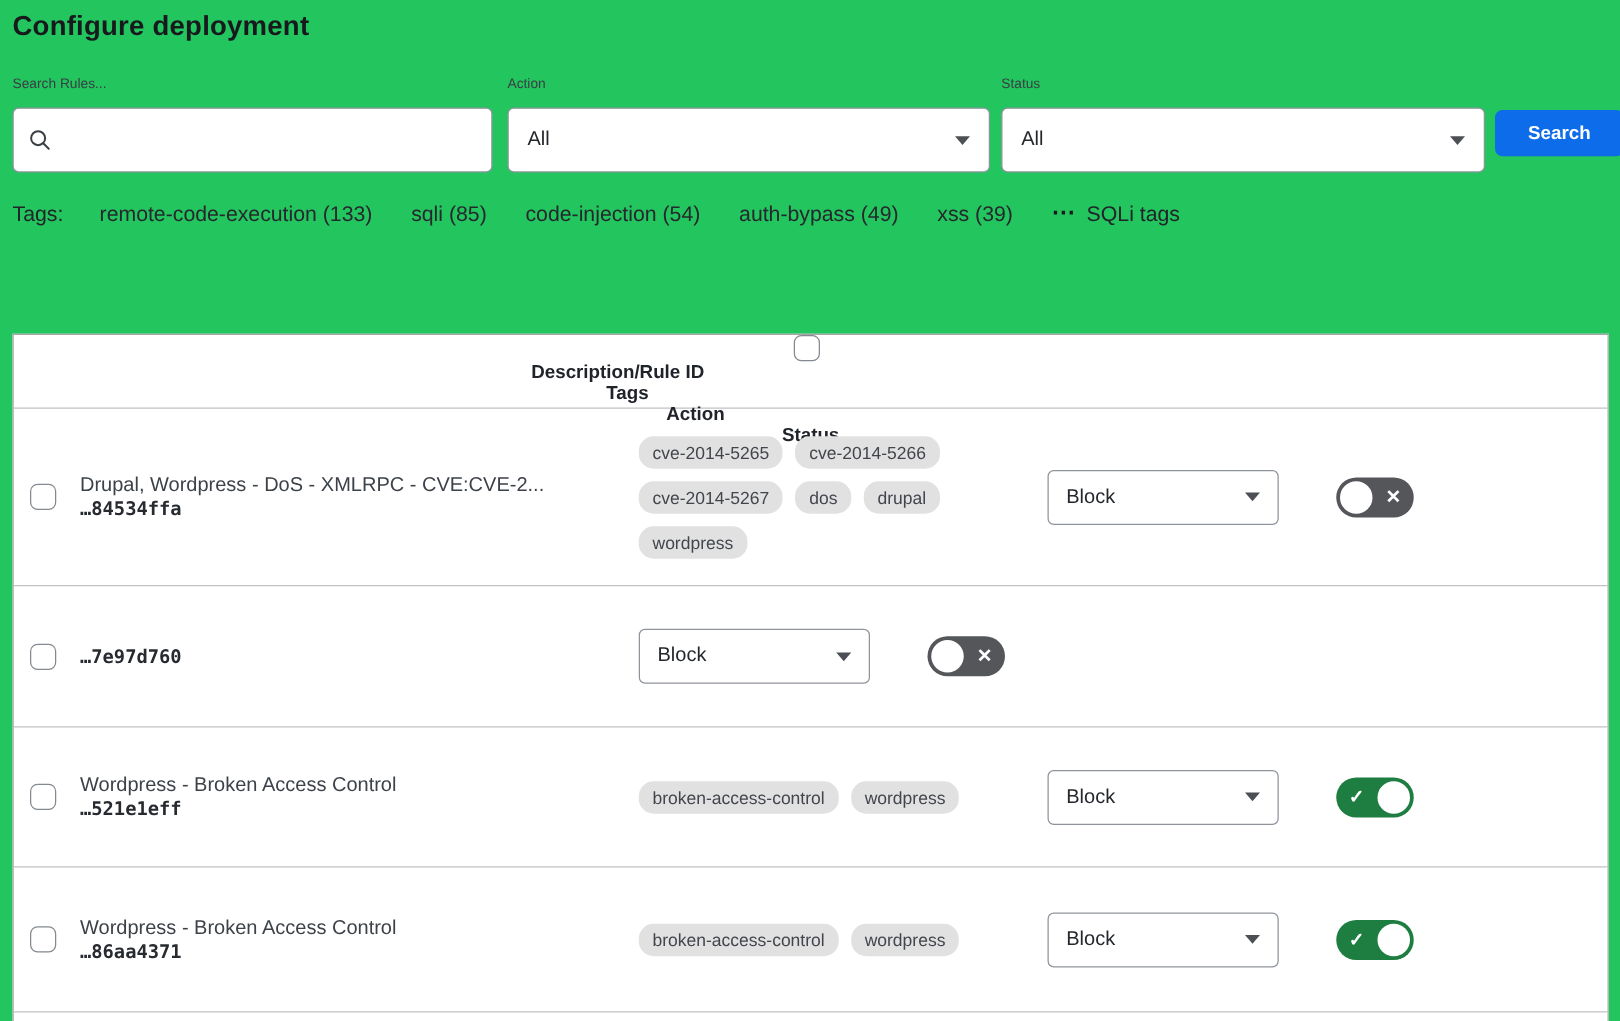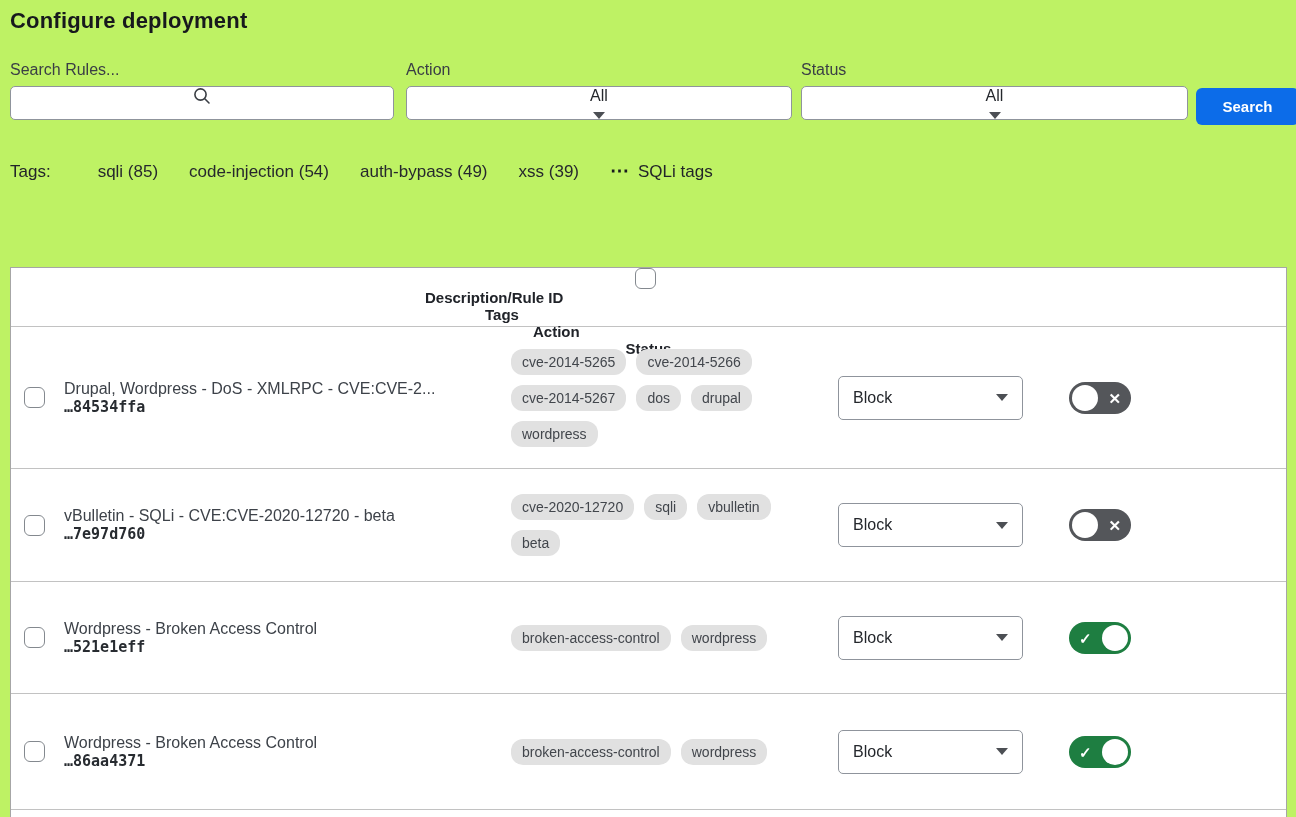--- a/index.html
+++ b/index.html
@@ -1,37 +1,37 @@
 <!DOCTYPE html>
 <html><head>
 <meta charset="utf-8">
 <style>
   * { margin:0; padding:0; box-sizing:border-box; }
   body { background:#fff; font-family:"Liberation Sans", sans-serif; }
-  .page { position:relative; width:1296px; height:817px; background:#bef264; overflow:hidden; color:#24272c; }
+  .page { position:relative; width:1296px; height:817px; background:#22c55e; overflow:hidden; color:#24272c; }
 
   .title { position:absolute; left:10px; top:8px; font-size:22px; font-weight:700; color:#17191d; letter-spacing:.2px; }
 
-  .field-label { position:absolute; top:61px; font-size:16px; color:#3a3e45; }
+  .field-label { position:absolute; top:61px; font-size:11px; color:#3a3e45; }
   .lbl-search { left:10px; }
   .lbl-action { left:406px; }
   .lbl-status { left:801px; }
 
-  .control { position:absolute; top:86px; height:34px; border:1px solid #8f949c; border-radius:5px; background:#fff; display:flex; align-items:center;flex-direction:column; }
+  .control { position:absolute; top:86px; height:52px; border:1px solid #8f949c; border-radius:5px; background:#fff; display:flex; align-items:center; }
   .search-box { left:10px; width:384px; padding:0 12px; gap:8px; }
   .search-box input { border:none; outline:none; flex:1; font-size:16px; font-family:"Liberation Sans", sans-serif; color:#24272c; background:transparent; }
   .select { justify-content:space-between; padding:0 15px; font-size:16px; color:#24272c; cursor:pointer; }
   .sel-action { left:406px; width:386px; }
   .sel-status { left:801px; width:387px; }
   .caret { width:0; height:0; border-left:6px solid transparent; border-right:6px solid transparent; border-top:7px solid #4c4f54; }
 
   .search-btn { position:absolute; left:1196px; top:88px; width:103px; height:37px; background:#0c6ce9; color:#fff; font-size:15px; font-weight:700; border:none; border-radius:6px; display:flex; align-items:center; justify-content:center; cursor:pointer; font-family:"Liberation Sans", sans-serif; }
 
   .tags-bar { position:absolute; left:10px; top:162px; display:flex; align-items:center; font-size:17px; color:#222429; }
-  .tags-bar .bar-label { margin-right:47px;text-align:center; }
+  .tags-bar .bar-label { margin-right:29px;text-align:center; }
   .tag-filter { margin-right:31px; cursor:pointer; color:#26282d; white-space:nowrap; }
   .more-tags { display:flex; align-items:center; gap:9px; cursor:pointer; }
   .ellipsis-icon { font-size:19px; font-weight:700; color:#17191d; line-height:1; position:relative; top:-2px; }
 
   .rules-table { position:absolute; left:10px; top:267px; width:1277px; border:1px solid #a6a6a6; background:#fff; }
   .t-row { display:flex; align-items:center; border-top:1px solid #c2c2c2; }
   .t-row:first-child { border-top:none; }
   .t-header { height:58px; font-weight:700; font-size:15px; color:#202329;flex-direction:column; }
   .row-0 { height:142px; } .row-1 { height:113px; } .row-2 { height:112px; } .row-3 { height:116px; } .row-empty { height:60px; }
 
@@ -84,20 +84,21 @@
 
   <div class="control select sel-status">
     <span>All</span>
     <span class="caret"></span>
   </div>
 
   <button class="search-btn">Search</button>
 
   <div class="tags-bar">
     <span class="bar-label">Tags:</span>
+    <span class="tag-filter">remote-code-execution (133)</span>
     <span class="tag-filter">sqli (85)</span>
     <span class="tag-filter">code-injection (54)</span>
     <span class="tag-filter">auth-bypass (49)</span>
     <span class="tag-filter">xss (39)</span>
     <span class="more-tags">
       <span class="ellipsis-icon">⋯</span>
       <span>SQLi tags</span>
     </span>
   </div>
 
@@ -141,29 +142,22 @@
           <span class="knob"></span>
         </div>
       </div>
     </div>
 
     <div class="t-row row-1">
       <div class="cell-check">
           <div class="checkbox"></div>
         </div>
       <div class="cell-desc">
-        <div class="rule-desc">vBulletin - SQLi - CVE:CVE-2020-12720 - beta</div>
         <div class="rule-id">…7e97d760</div>
       </div>
-      <div class="cell-tags">
-          <span class="pill">cve-2020-12720</span>
-          <span class="pill">sqli</span>
-          <span class="pill">vbulletin</span>
-          <span class="pill">beta</span>
-        </div>
       <div class="cell-action">
         <div class="row-select">
           <span>Block</span>
           <span class="caret"></span>
         </div>
       </div>
       <div class="cell-status">
         <div class="toggle off">
           <span class="mark">✕</span>
           <span class="knob"></span>

